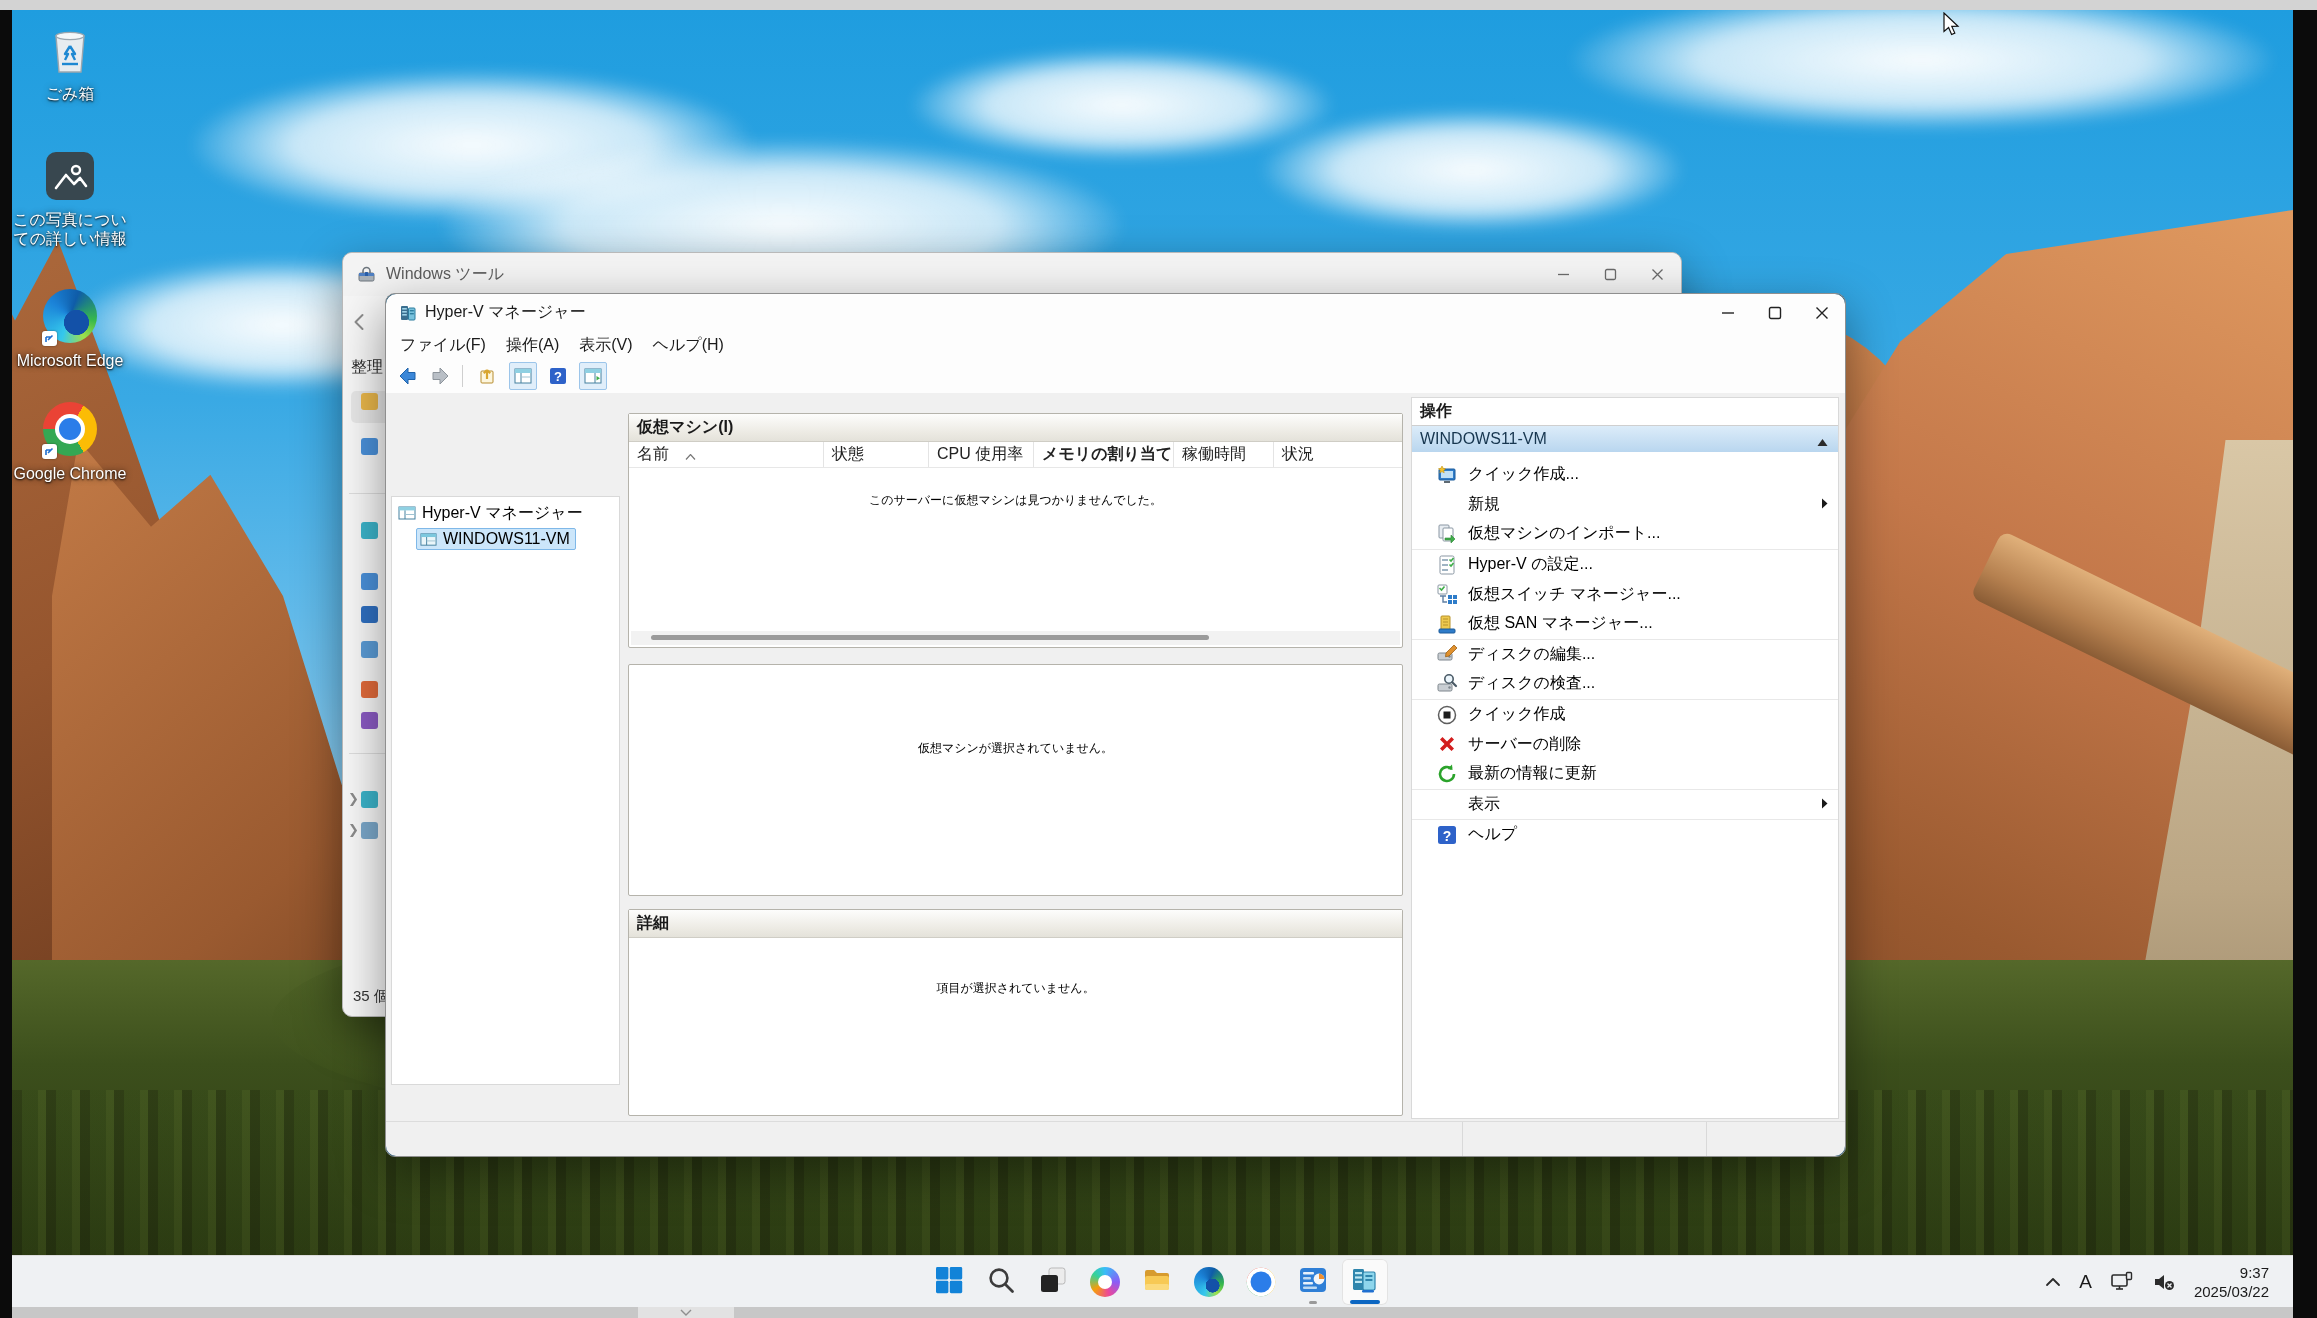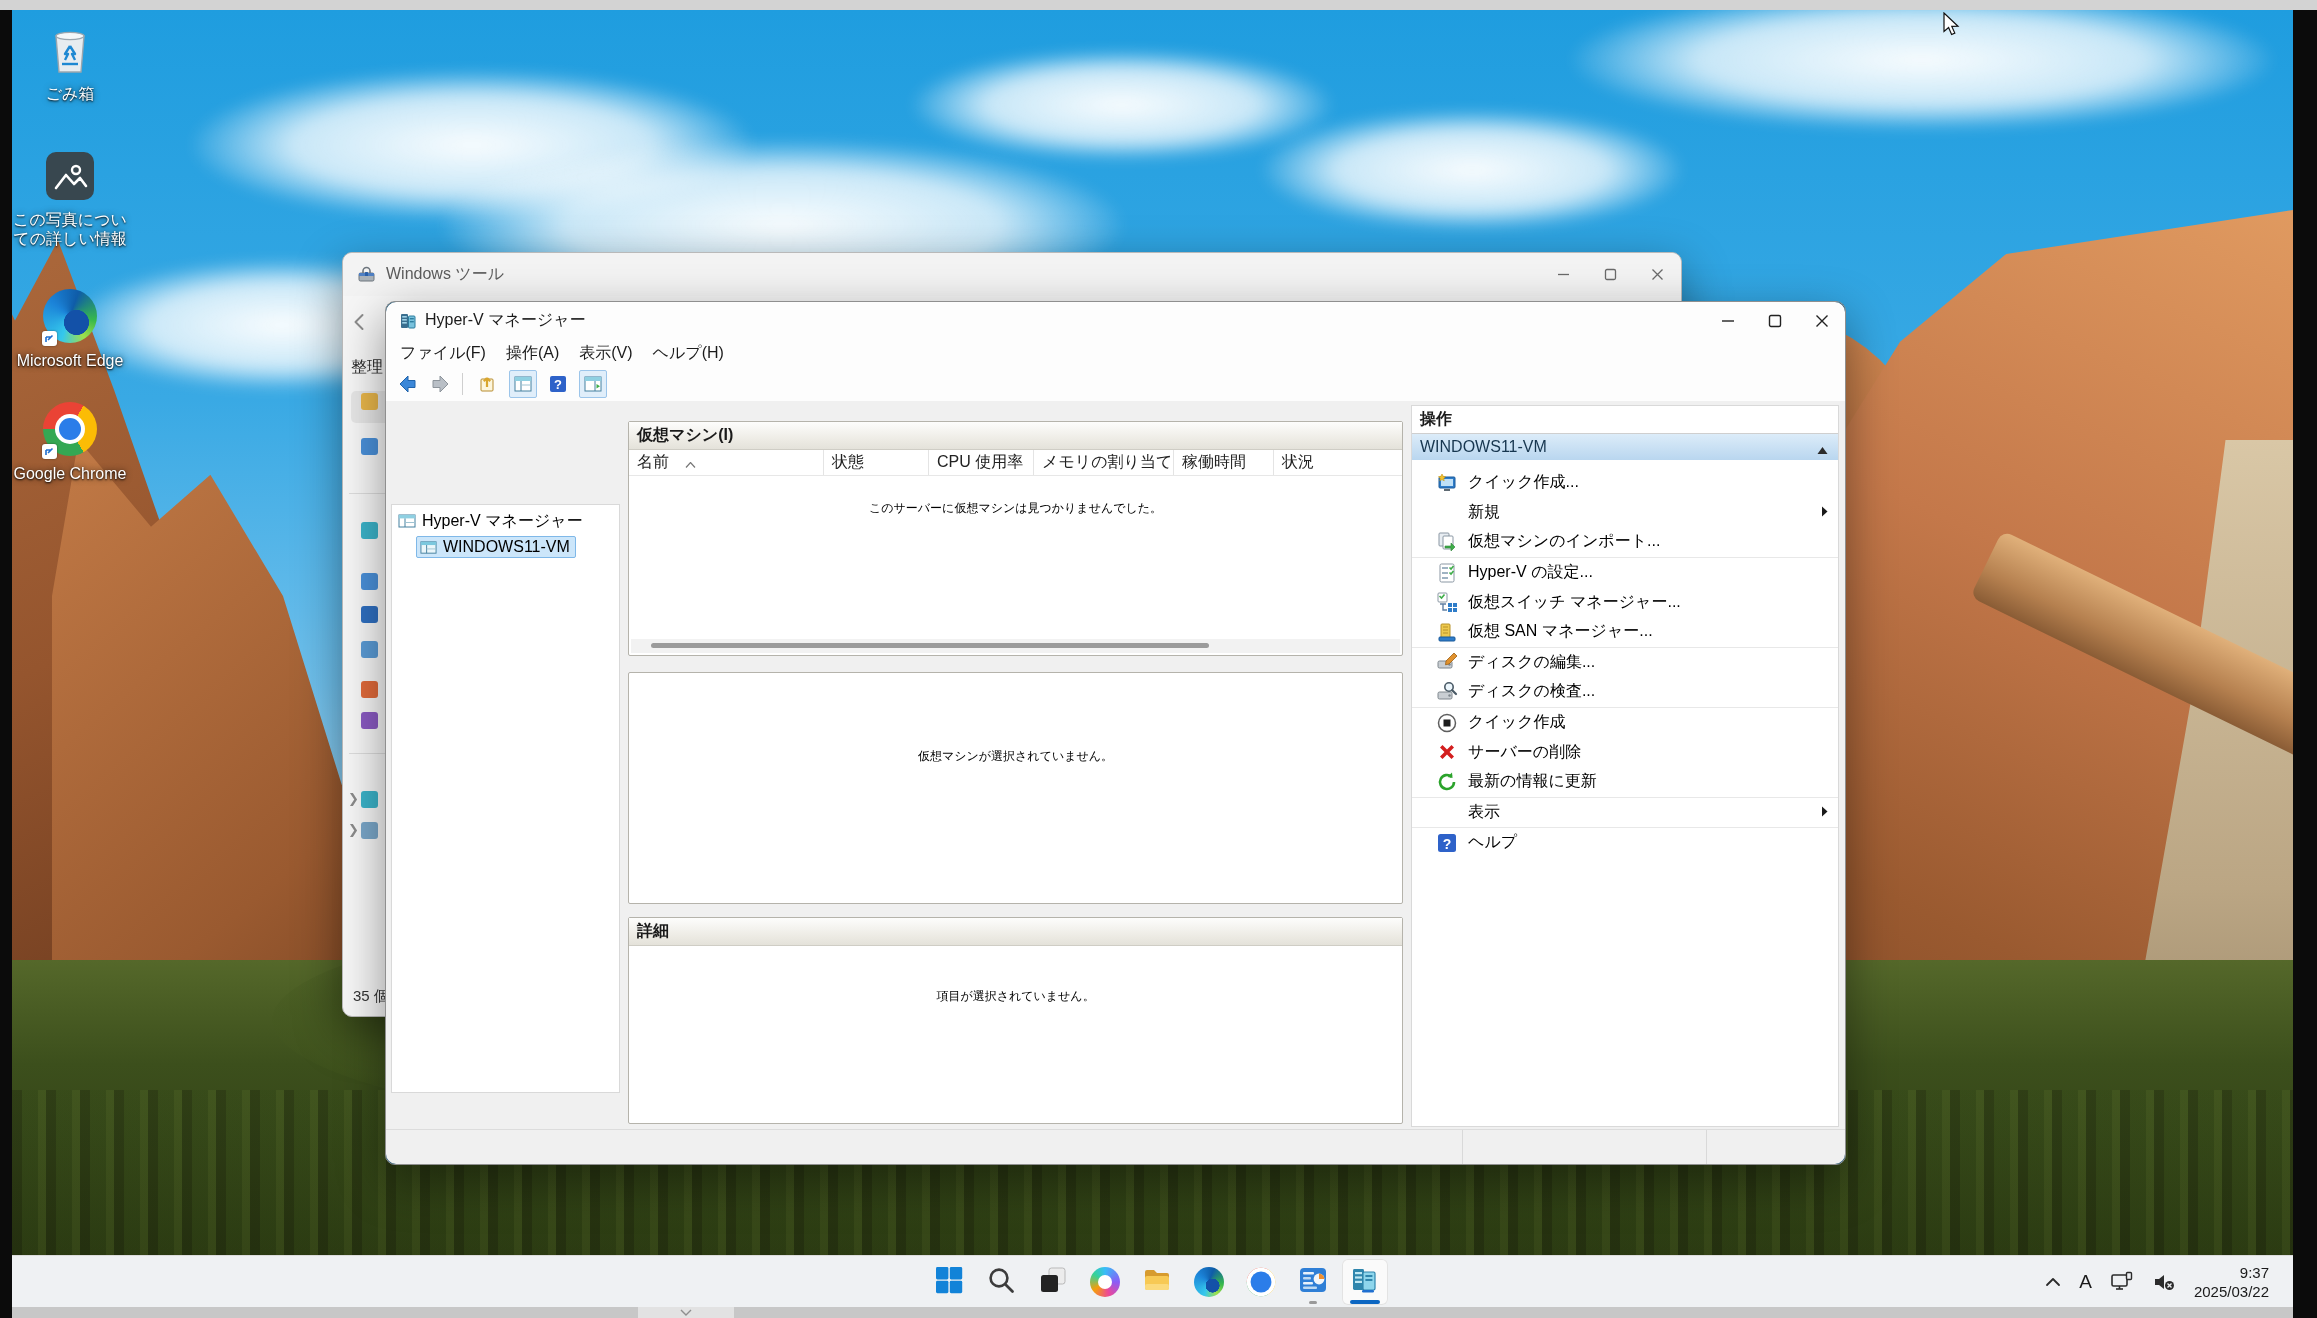--- a/index.html
+++ b/index.html
@@ -66,21 +66,21 @@
   .tools-win .title-txt{color:#5c5c5c;margin-left:10px;}
   .tools-win .win-btn{height:43px;color:#6a6a6a;}
   .tools-back{position:absolute;left:6px;top:58px;}
   .tools-organize{position:absolute;left:8px;top:104px;font-size:16px;color:#2b2b2b;}
   .tools-nav-sep{position:absolute;left:6px;width:36px;height:1px;background:#dcdcdc;}
   .tools-sel{position:absolute;left:8px;top:138px;width:56px;height:32px;background:#e6e6e6;border-radius:5px;}
   .nav-ico{position:absolute;left:18px;width:17px;height:17px;border-radius:3px;}
   .nav-chv{position:absolute;left:5px;font-size:13px;color:#8a8a8a;}
   .tools-status{position:absolute;left:10px;top:734px;font-size:15px;color:#333;}
   
-  .hv-win{left:385px;top:301px;width:1459px;height:862px;background:#0c4a6e;border:1px solid #8f8f8f;z-index:10;}
+  .hv-win{left:385px;top:293px;width:1459px;height:862px;background:#0c4a6e;border:1px solid #8f8f8f;z-index:10;}
   .hv-win .titlebar{height:37px;border-radius:10px 10px 0 0;background:#fdfdfd;}
   .hv-win .title-txt{color:#1b1b1b;margin-left:8px;}
   .hv-win .win-btn{height:37px;color:#222;}
   .hv-icon{margin-left:13px;display:flex;}
   .hv-menubar{position:absolute;left:0;top:37px;right:0;height:28px;background:#fdfdfd;display:flex;align-items:center;padding-left:4px;}
   .menu-item{font-size:16px;color:#1b1b1b;padding:0 10px;height:100%;display:flex;align-items:center;}
   .hv-toolbar{position:absolute;left:0;top:65px;right:0;height:34px;background:#fdfdfd;display:flex;align-items:center;border-bottom:1px solid #d8d8d8;}
   .tb-ico{margin-left:8px;display:flex;align-items:center;justify-content:center;width:26px;height:26px;}
   .tb-sep{width:1px;height:22px;background:#cfcfcf;margin:0 4px 0 8px;}
   .tb-boxed{border:1px solid #9cc5ea;background:#e0eefa;border-radius:2px;}
@@ -373,21 +373,21 @@
               <span class="sort-ind"><svg width="11" height="6" viewBox="0 0 11 6">
                   <path d="M1 5.5 L5.5 0.5 L10 5.5" fill="none" stroke="#777" stroke-width="1.2"></path>
                 </svg></span>
             </div>
             <div class="vm-col" style="width: 105px;">
               <span>状態</span>
             </div>
             <div class="vm-col" style="width: 105px;">
               <span>CPU 使用率</span>
             </div>
-            <div class="vm-col" style="width: 140px;">
+            <div class="vm-col" style="width: 140px; font-weight: bold;">
               <span>メモリの割り当て</span>
             </div>
             <div class="vm-col" style="width: 100px;">
               <span>稼働時間</span>
             </div>
             <div class="vm-col" style="flex: 1 1 0%; border-right: none;">
               <span>状況</span>
             </div>
           </div>
         <div class="msg" style="top:78px;">このサーバーに仮想マシンは見つかりませんでした。</div>

